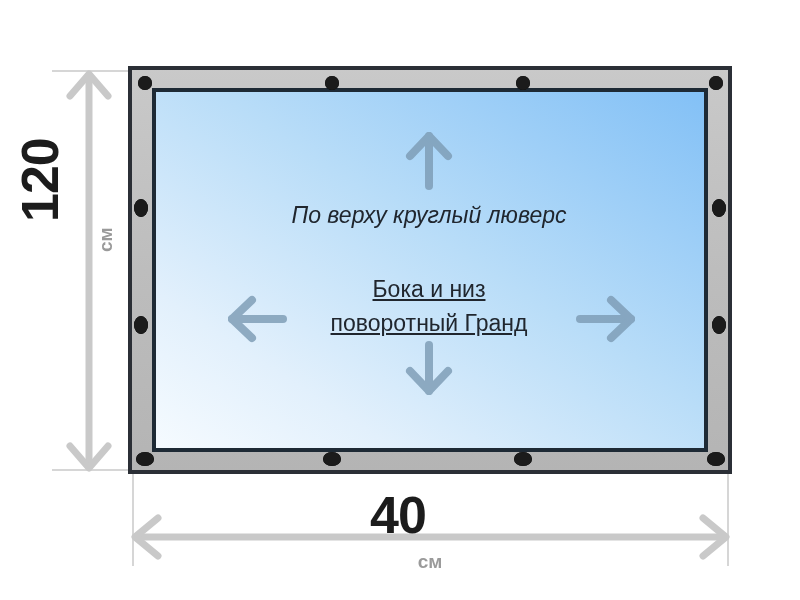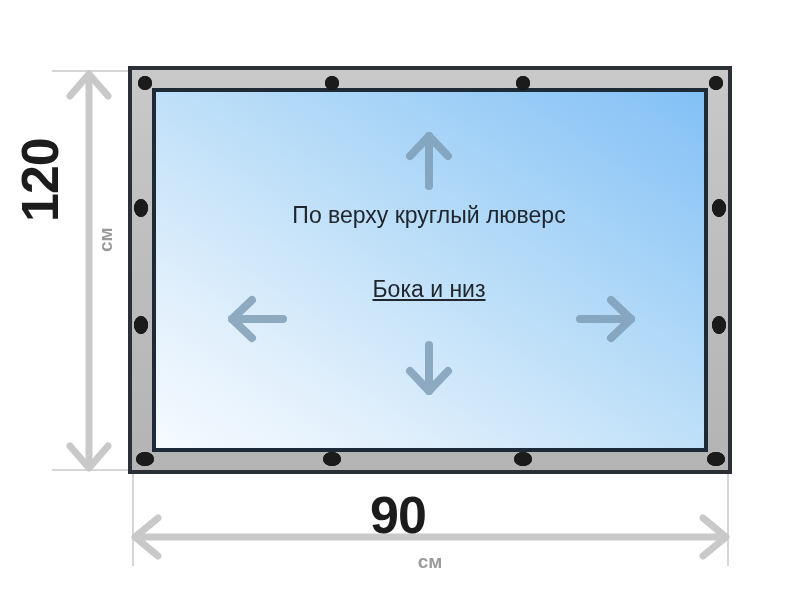--- a/index.html
+++ b/index.html
@@ -68,20 +68,21 @@
     color: #20262e;
     font-size: 23px;
     line-height: 34px;
     text-align: center;
     white-space: nowrap;
     transform: translateX(-50%);
   }
   #panel-label-top {
     left: 429px;
     top: 198px;
+    font-style: italic;
   }
   #panel-label-bottom {
     left: 429px;
     top: 272px;
     text-decoration: underline;
   }
 </style>
 </head>
 <body>
 
@@ -179,21 +180,22 @@
       </g>
     </g>
   </svg>
 
   <div class="panel-text" id="panel-label-top">
     <span>По верху круглый люверс</span>
   </div>
 
   <div class="panel-text" id="panel-label-bottom">
     <div>Бока и низ</div>
+    <div>поворотный Гранд</div>
   </div>
 
   <div class="dim-value" id="height-value">120</div>
   <div class="dim-unit" id="height-unit">см</div>
 
-  <div class="dim-value" id="width-value">90</div>
+  <div class="dim-value" id="width-value">40</div>
   <div class="dim-unit" id="width-unit">см</div>
 
 </div>
 
 </body></html>

